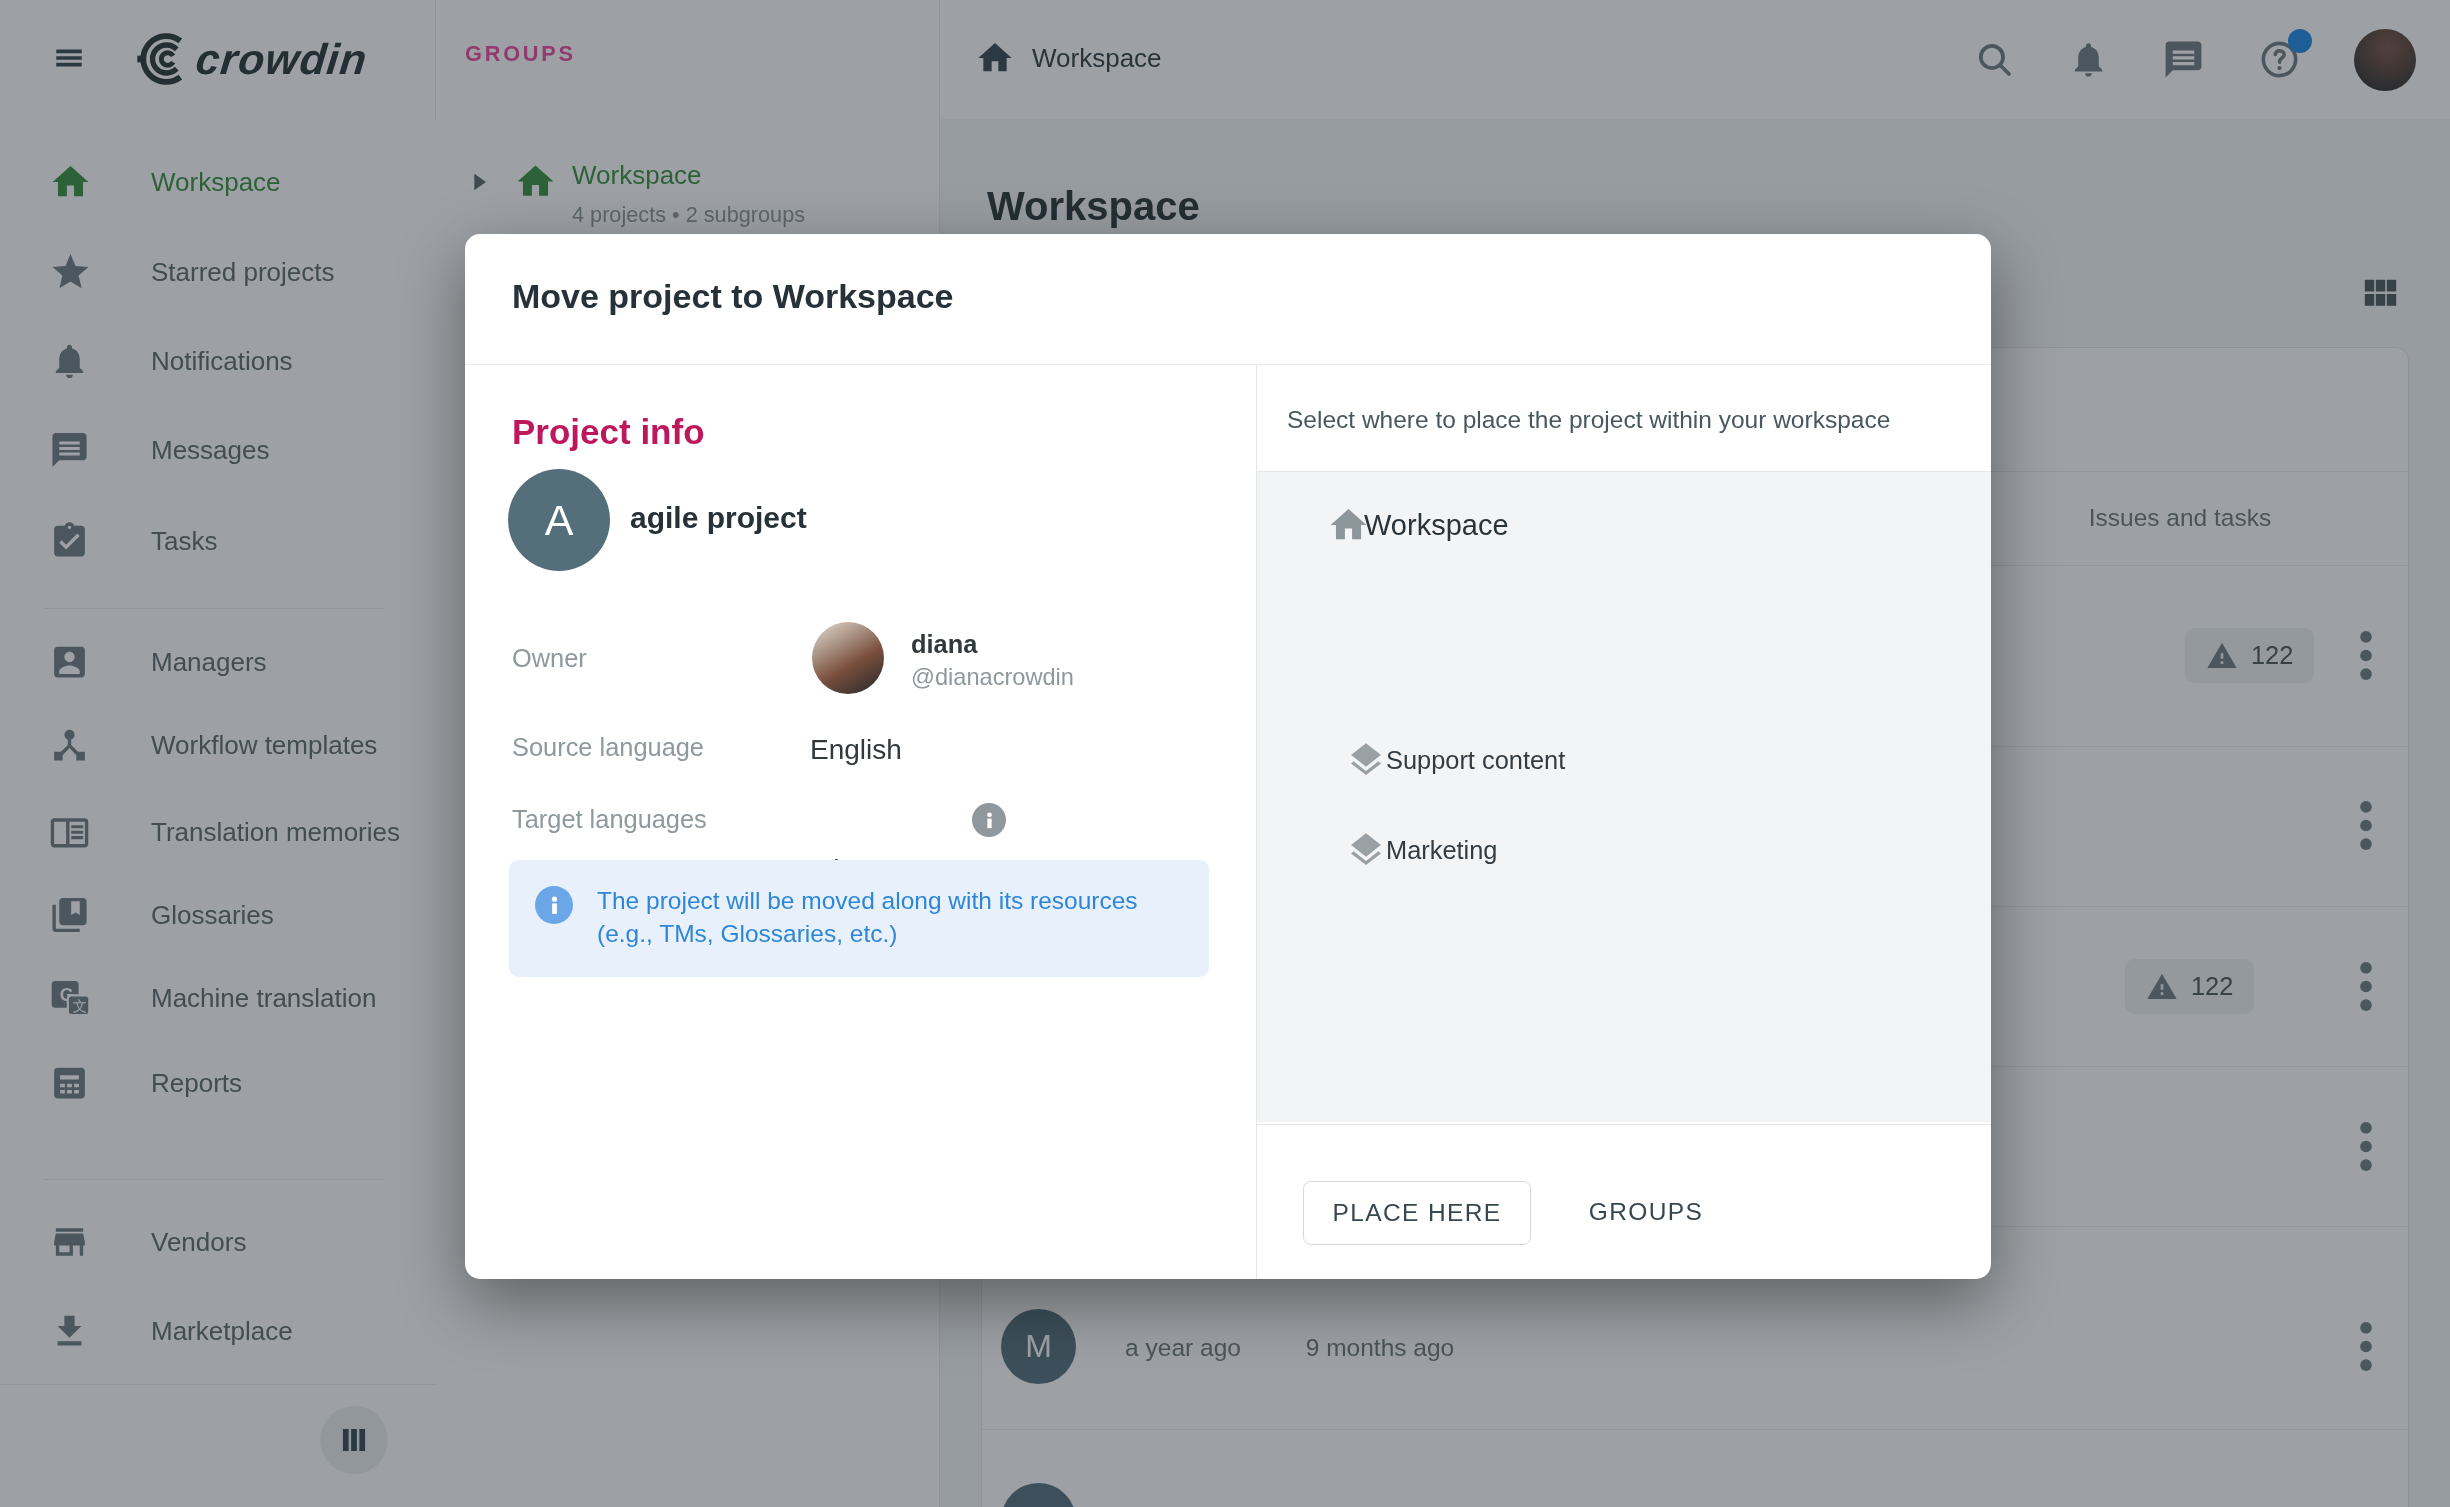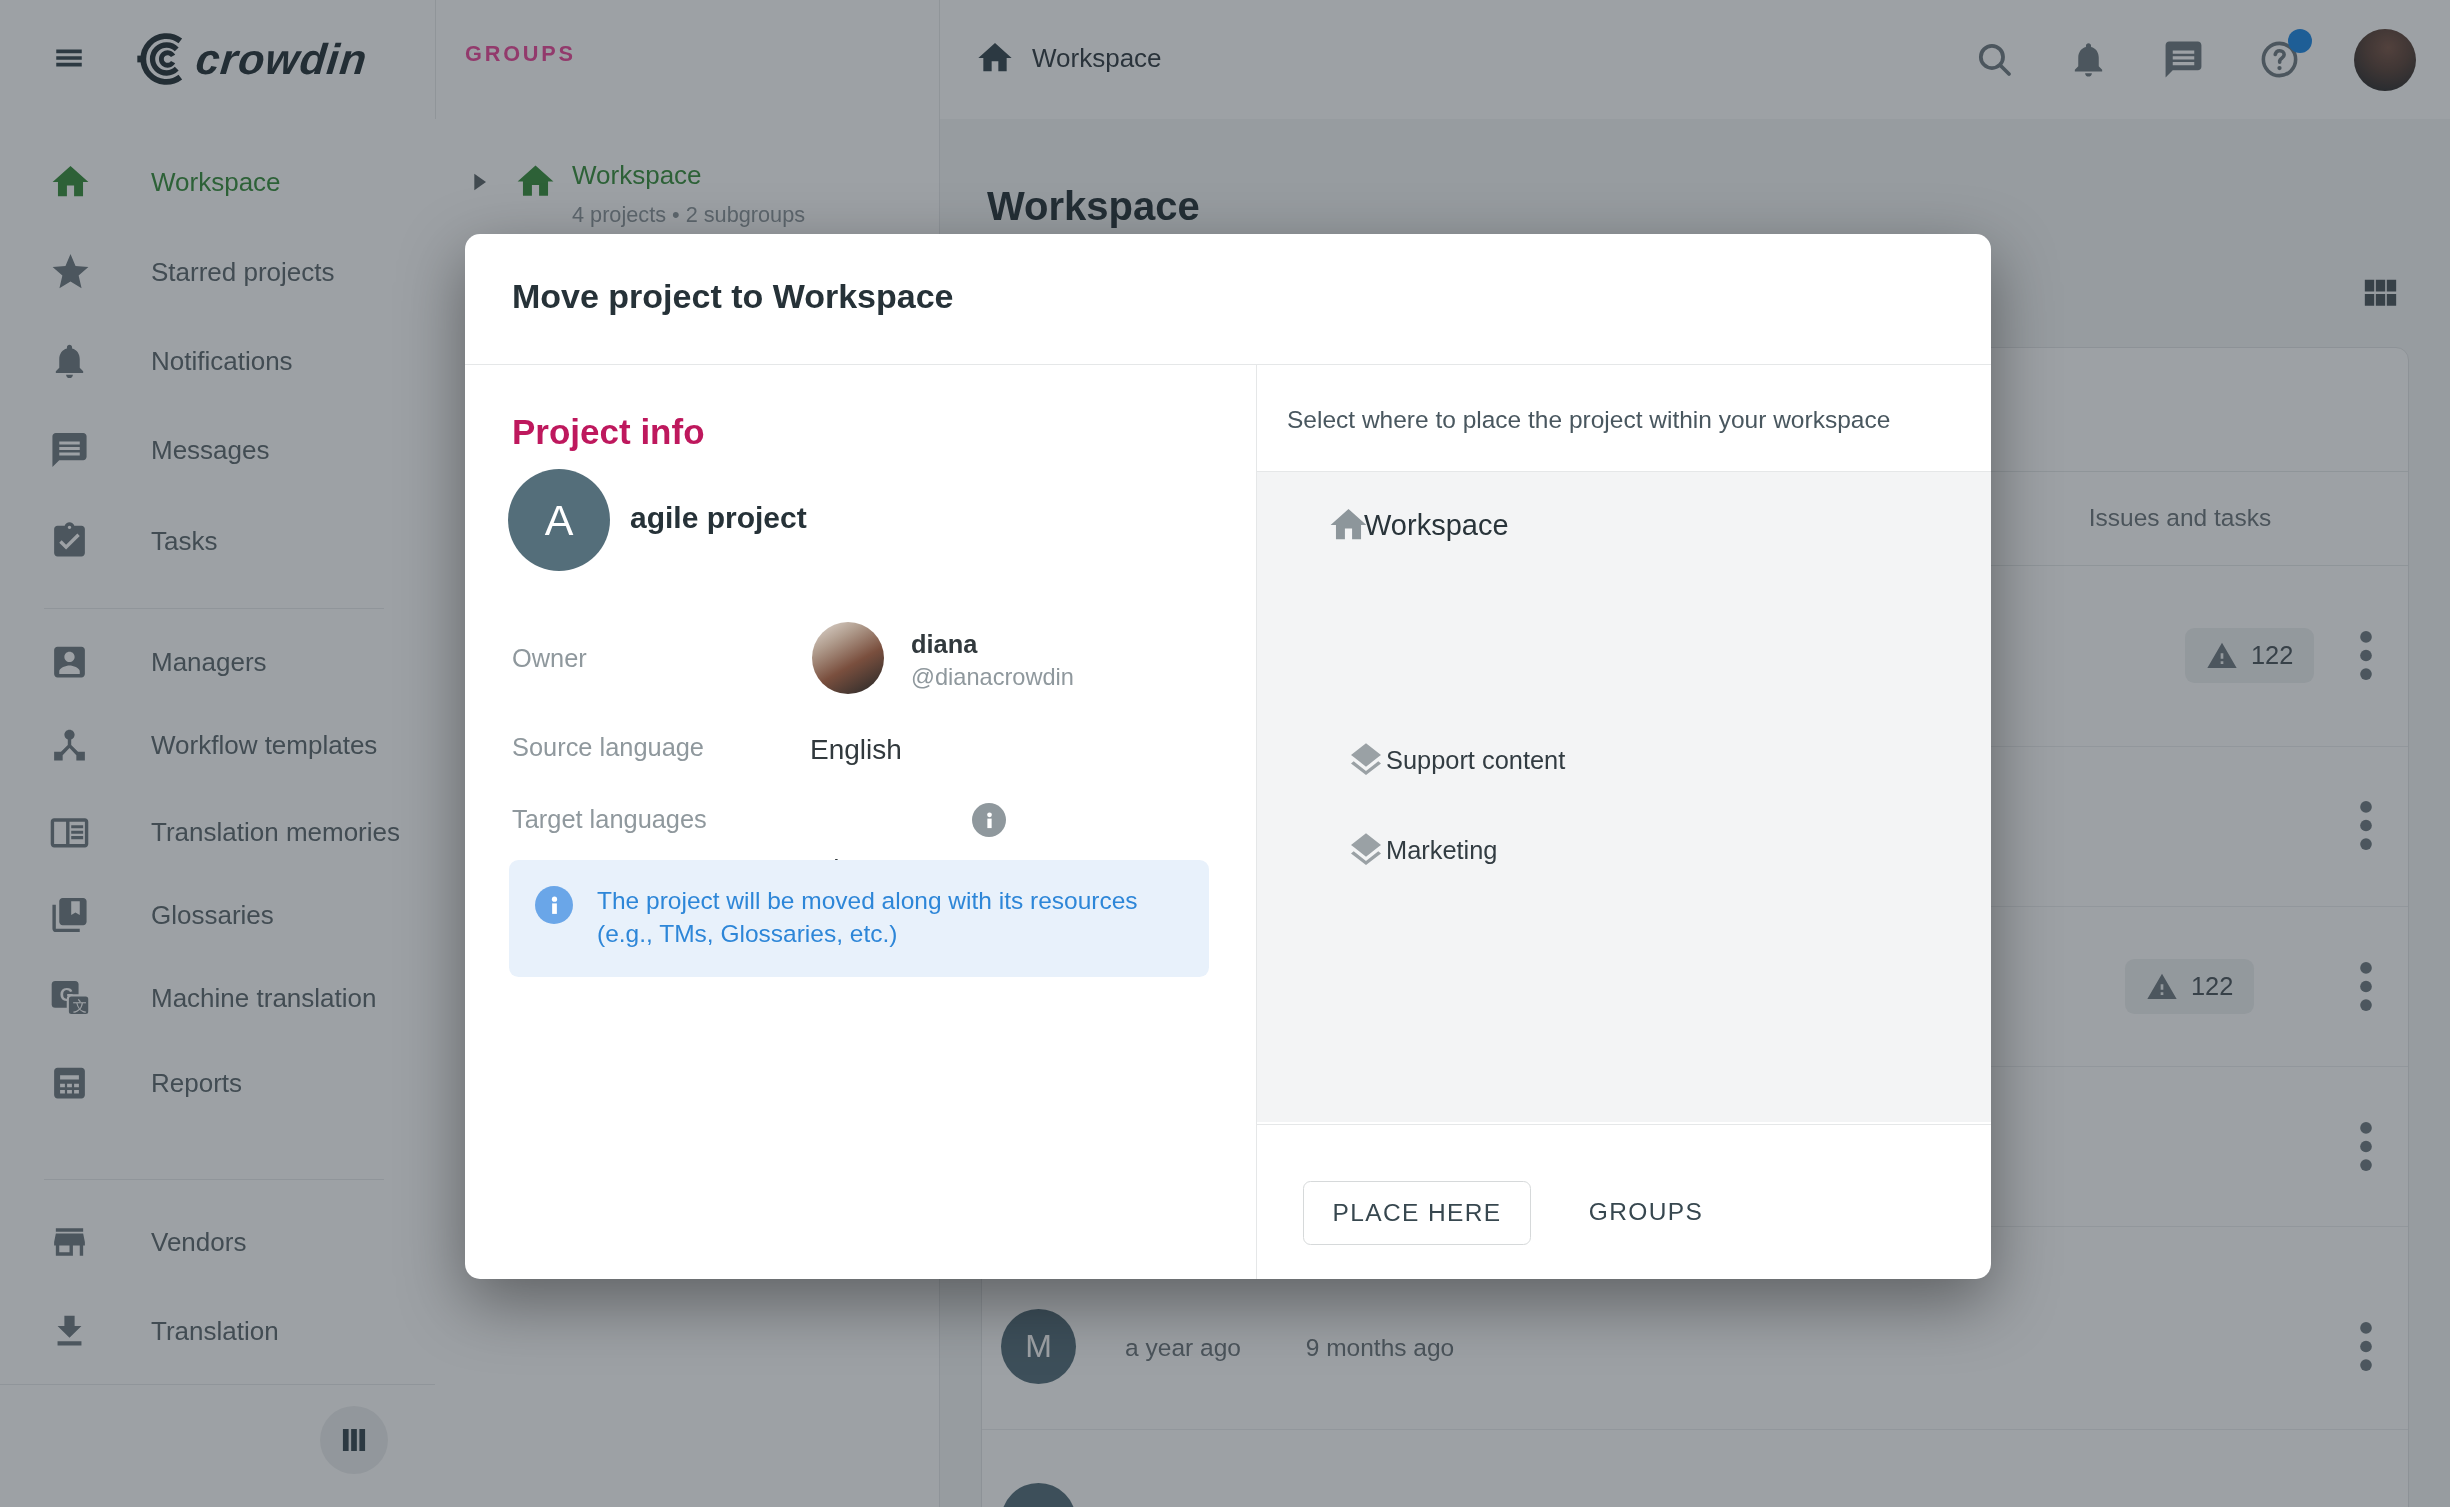--- a/index.html
+++ b/index.html
@@ -256,21 +256,21 @@
           </svg>
         </span>
       <span class="lbl">Vendors</span>
     </div>
     <div class="side-item" style="top:1168px;">
       <span class="icn">
           <svg width="41" height="41" viewBox="0 0 24 24" fill="currentColor">
             <path d="M19 9h-4V3H9v6H5l7 7 7-7zM5 18v2.5h14V18H5z"></path>
           </svg>
         </span>
-      <span class="lbl">Translation</span>
+      <span class="lbl">Marketplace</span>
     </div>
     <div class="side-div" style="top:1265px;left:0;width:435px;"></div>
     <div class="side-toggle">
       <span>
           <svg width="38" height="38" viewBox="0 0 24 24" fill="currentColor">
             <path d="M5 5h3.6v14H5zM10.2 5h3.6v14h-3.6zM15.4 5H19v14h-3.6z"></path>
           </svg>
         </span>
     </div>
   </aside>

